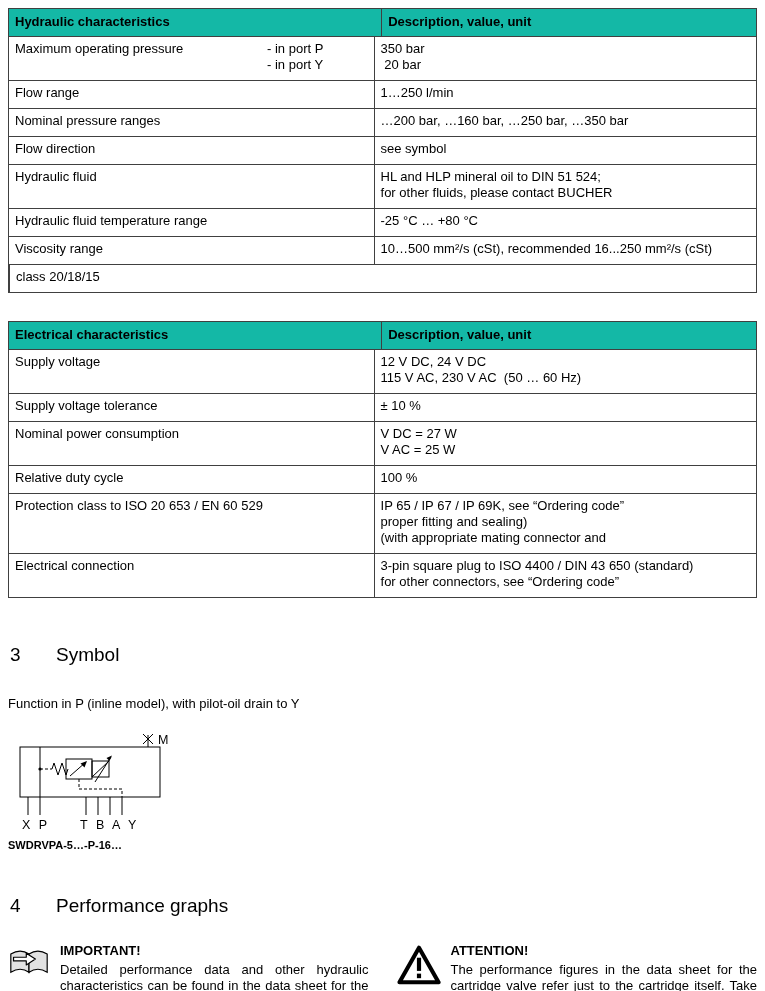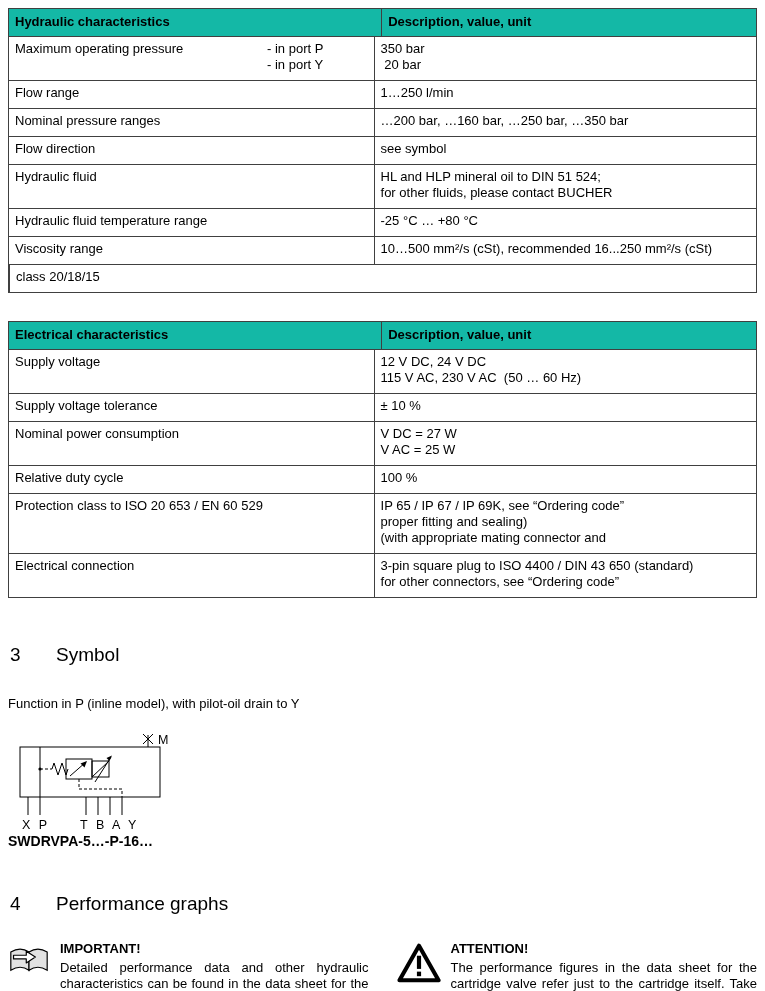--- a/index.html
+++ b/index.html
@@ -30,21 +30,21 @@
   .sect-symbol { margin-top: 46px; }
   .sect-perf { margin-top: 44px; }
 
   .symbol-caption { margin-top: 30px; }
 
   .symbol-block { margin-top: 20px; margin-left: 2px; }
   .symbol-block svg { display: block; }
   .svg-label { font-family: "Liberation Sans", sans-serif; font-size: 12.5px; letter-spacing: 2.5px; fill:#000; }
   .svg-label-m { font-family: "Liberation Sans", sans-serif; font-size: 12.5px; fill:#000; }
 
-  .model-code { font-weight: bold; font-size: 14px; }
+  .model-code { margin-top: 6px; font-weight: bold; font-size: 11px; }
 
   
   .notes { display: flex; gap: 28px; margin-top: 26px; }
   .note { flex: 1; display: flex; gap: 10px; align-items: flex-start; }
   .note-icon { flex: none; padding-top: 2px; }
   .note-title { font-weight: bold; margin-bottom: 4px; }
   .note-text { line-height: 16px; text-align: justify; }
 </style>
 </head>
 <body>

